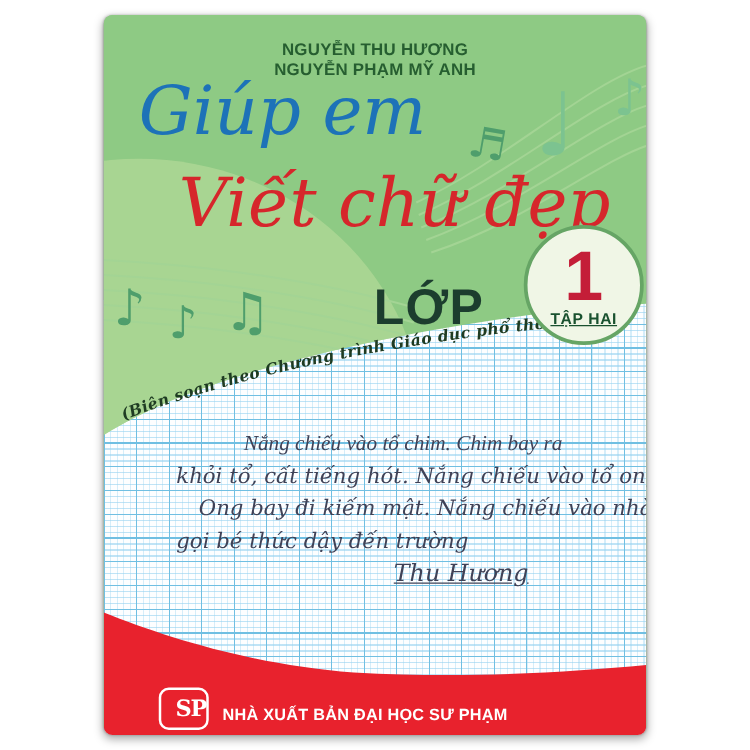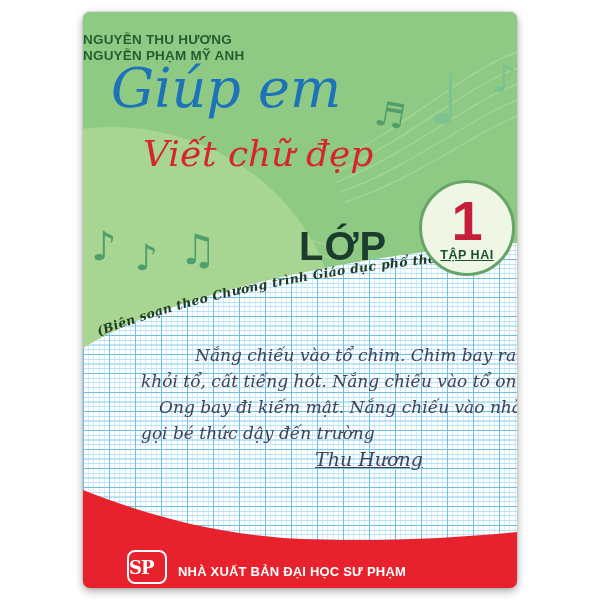--- a/index.html
+++ b/index.html
@@ -35,48 +35,48 @@
   .green-shape{fill:var(--green-bg);}
   .light-ellipse{fill:var(--green-light);opacity:.55;}
   .staff{stroke:var(--staff-green);stroke-width:1.6;fill:none;}
   .note{font-family:"DejaVu Sans",sans-serif;}
   .note-dark{fill:var(--note-dark);}
   .note-light{fill:var(--note-light);}
   .fs40{font-size:40px;} .fs36{font-size:36px;} .fs42{font-size:42px;} .fs70{font-size:70px;} .fs34{font-size:34px;}
   .banner-text{font:italic 700 12.5px "DejaVu Serif",serif;fill:var(--banner-ink);letter-spacing:.3px;}
 
   
-  .authors{position:absolute;left:0;top:20px;width:100%;z-index:3;
+  .authors{position:absolute;left:0;top:20px;width:100%;text-align:center;z-index:3;
     color:var(--author-green);font-weight:bold;font-size:13.5px;line-height:16px;letter-spacing:.2px;}
   .title-line{position:absolute;z-index:3;font-family:"DejaVu Serif",serif;font-style:italic;font-weight:normal;line-height:1;}
   .title1{left:28px;top:50px;font-size:54px;color:var(--title-blue);}
-  .title2{left:60px;top:124px;font-size:36px;color:var(--title-red);}
+  .title2{left:60px;top:124px;font-size:54px;color:var(--title-red);}
   .grade-label{position:absolute;left:216px;top:212px;z-index:3;font-size:40px;font-weight:bold;
     color:var(--grade-dark);letter-spacing:1px;}
   .grade-circle{position:absolute;left:336px;top:168px;width:96px;height:96px;border-radius:50%;z-index:4;
     background:var(--badge-fill);border:3px solid var(--badge-border);
     display:flex;flex-direction:column;align-items:center;justify-content:center;}
   .grade-num{font-size:56px;font-weight:bold;color:var(--badge-red);line-height:.9;margin-top:2px;}
   .volume{font-size:12.5px;font-weight:bold;color:var(--volume-green);letter-spacing:.5px;margin-top:1px;text-decoration:underline;}
 
   
   .hw{position:absolute;z-index:3;font-family:"DejaVu Serif",serif;font-style:italic;
     font-size:17px;color:var(--ink);white-space:nowrap;}
-  .hw1{left:112px;top:333px;}
+  .hw1{left:112px;top:333px;font-family:Liberation Serif, serif;}
   .hw2{left:58px;top:359px;}
   .hw3{left:76px;top:385px;}
   .hw4{left:58px;top:411px;}
   .sig{left:232px;top:436px;font-size:19px;text-decoration:underline;}
 
   
   .band{position:absolute;left:0;bottom:0;width:434px;height:120px;z-index:5;}
   .band-shape{fill:var(--band-red);}
   .logo{position:absolute;left:44px;top:538px;width:40px;height:34px;z-index:6;
     border:2.5px solid var(--publisher-white);border-radius:8px;
-    display:flex;align-items:center;justify-content:flex-start;}
+    display:flex;align-items:center;justify-content:flex-end;}
   .logo span{color:var(--publisher-white);font-family:"DejaVu Serif",serif;font-weight:bold;font-size:18px;letter-spacing:-1px;}
   .publisher{position:absolute;left:95px;top:552px;z-index:6;color:var(--publisher-white);
     font-weight:bold;font-size:13px;letter-spacing:.2px;white-space:nowrap;}
 </style>
 </head>
 <body>
 
 <div class="cover">
 
   <div class="paper"></div>

